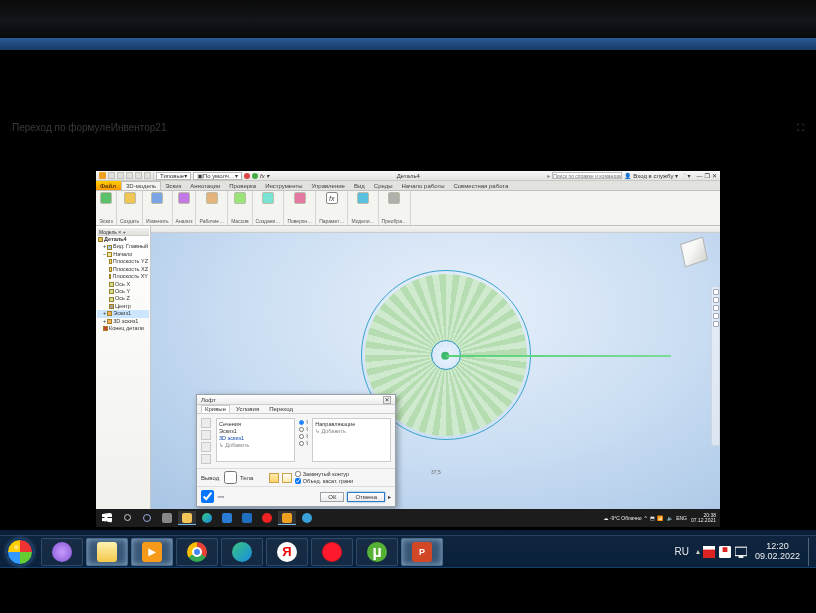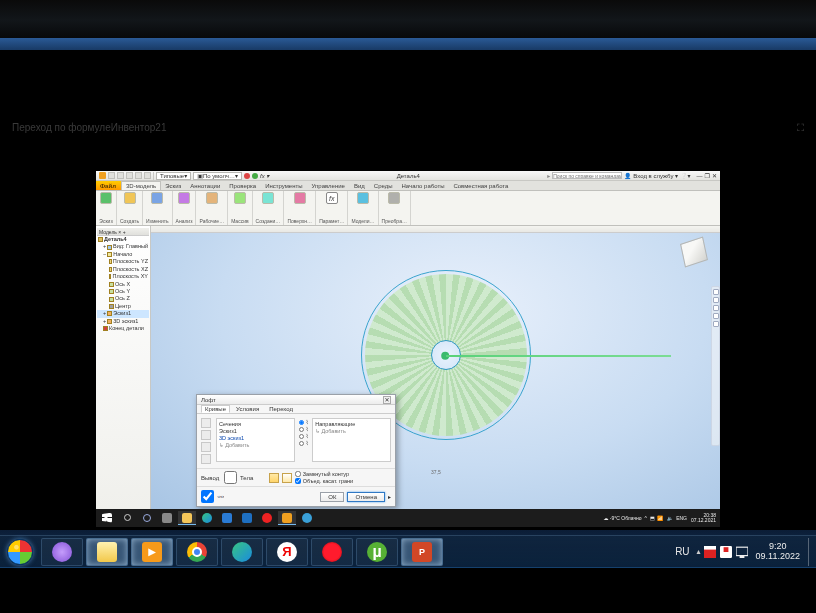--- a/index.html
+++ b/index.html
@@ -554,17 +554,17 @@
     <svg class="ti" viewBox="0 0 10 10">
         <rect width="10" height="10" fill="#fff" rx="1"></rect>
         <rect x="3" y="1" width="4" height="4" fill="#d22"></rect>
       </svg>
     <svg class="ti" viewBox="0 0 10 10">
         <rect width="10" height="7" y="1" fill="none" stroke="#eee"></rect>
         <rect x="3" y="8" width="4" height="2" fill="#eee"></rect>
       </svg>
   </div>
   <div class="clock">
-    <span>9:20</span>
-      <span>09.11.2022</span>
+    <span>12:20</span>
+      <span>09.02.2022</span>
   </div>
   <div style="width:6px;height:28px;border-left:1px solid rgba(255,255,255,.3);"></div>
 </div>
 
 </body></html>

